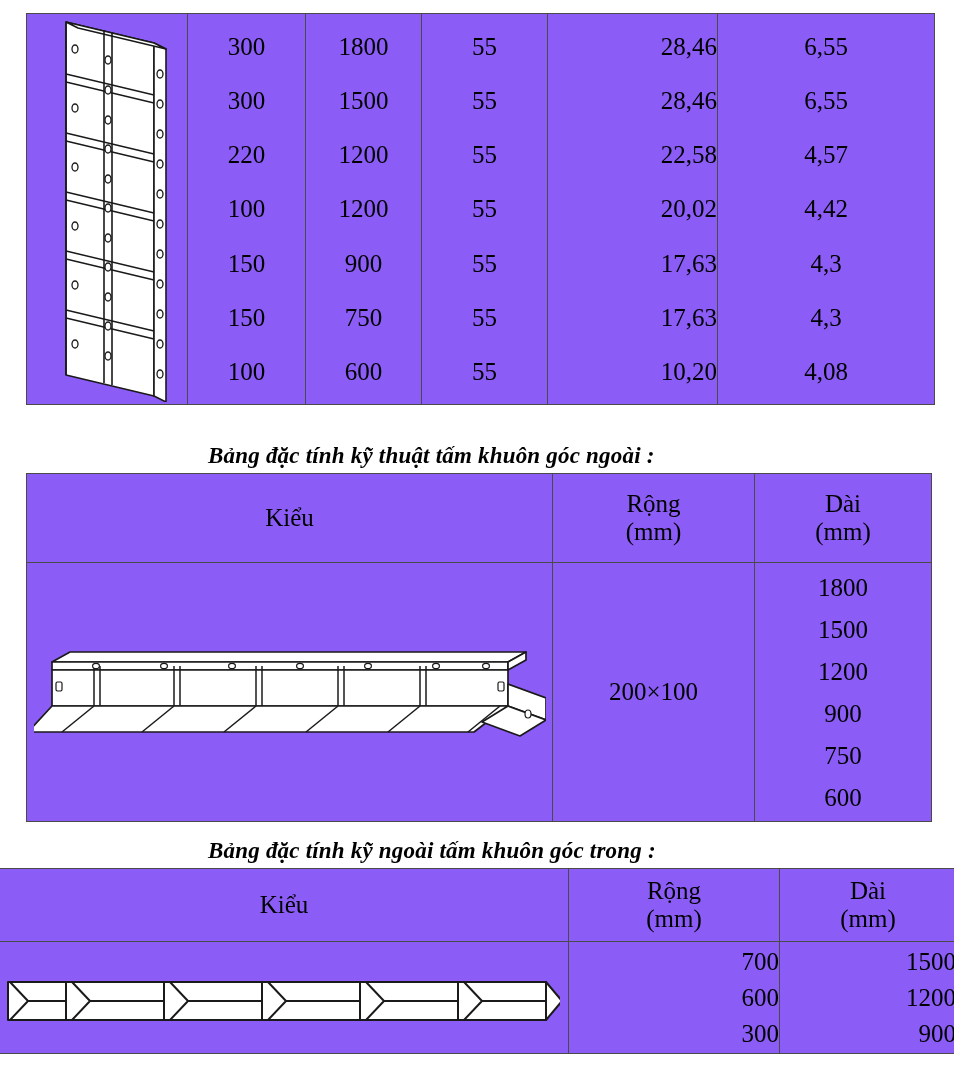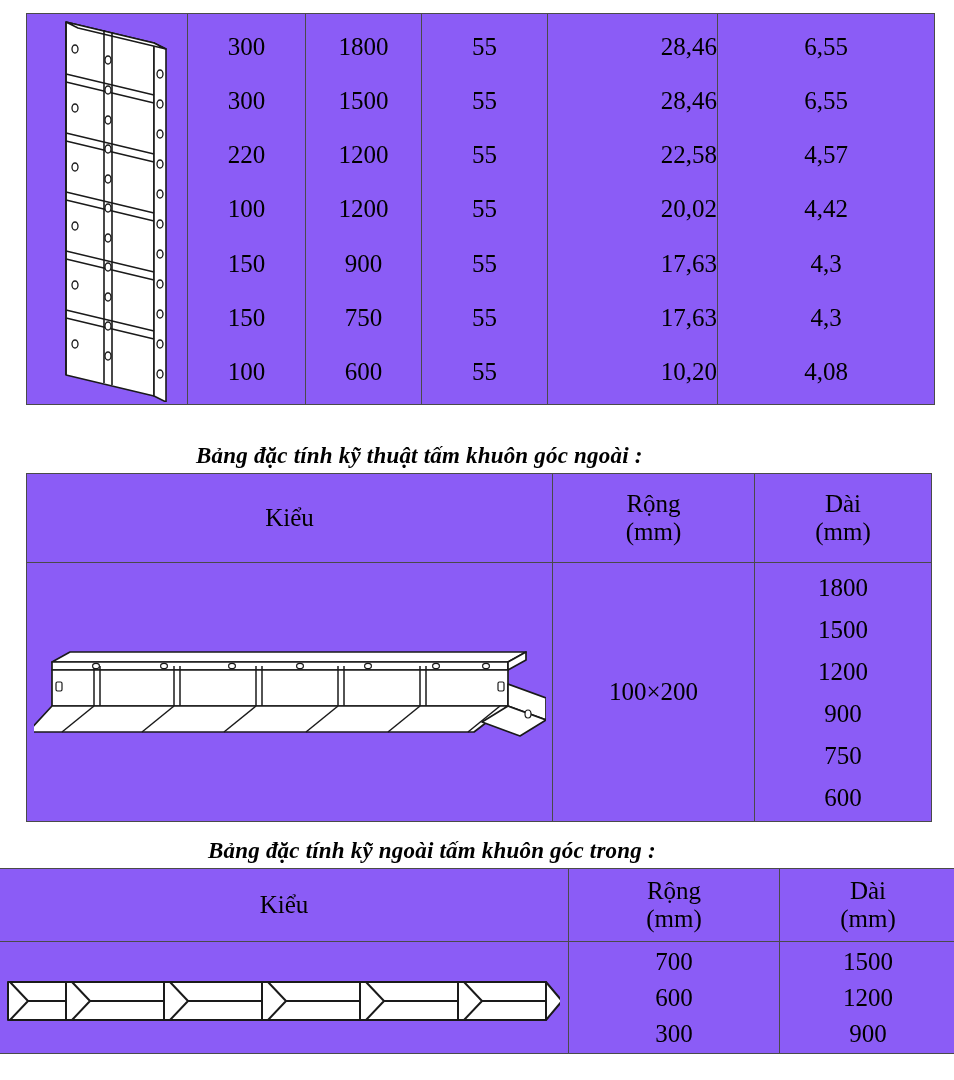--- a/index.html
+++ b/index.html
@@ -59,21 +59,21 @@
 
   
   .caption {
     position: absolute;
     font-style: italic;
     font-weight: bold;
     font-size: 23px;
     white-space: nowrap;
     letter-spacing: .2px;
   }
-  #caption-outer-corner { left: 196px; top: 443px; }
+  #caption-outer-corner { left: 208px; top: 443px; }
   #caption-inner-corner { left: 208px; top: 838px; }
 
   
   #table-outer-corner {
     left: 26px;
     top: 473px;
     width: 902px;
     height: 348px;
   }
   #table-outer-corner td { font-size: 25px; }
@@ -99,21 +99,21 @@
     left: 0px;
     top: 868px;
     width: 954px;
     height: 185px;
   }
   #table-inner-corner td { font-size: 25px; }
   #table-inner-corner .col-kieu { width: 568px; }
   #table-inner-corner .col-rong { width: 210px; }
   #table-inner-corner .col-dai  { width: 176px; }
   #table-inner-corner tr.head-row td { height: 72px; }
-  #table-inner-corner tr.body-row td { height: 111px; }
+  #table-inner-corner tr.body-row td { height: 111px; text-align: right; }
   #table-inner-corner .vlist { gap: 11px; }
 
   
   .fig-holder {
     width: 100%;
     height: 100%;
     display: flex;
     align-items: center;
     justify-content: center;
   }
@@ -332,21 +332,21 @@
 
             <g fill="#ffffff" stroke-width="1.2">
               <rect x="22" y="38" width="6" height="9" rx="1.4"></rect>
               <rect x="464" y="38" width="6" height="9" rx="1.4"></rect>
               <ellipse cx="494" cy="70" rx="3" ry="4"></ellipse>
             </g>
           </g>
         </svg>
       </div>
     </td>
-    <td>100×200</td>
+    <td>200×100</td>
     <td>
       <div class="vlist">
         <span>1800</span>
         <span>1500</span>
         <span>1200</span>
         <span>900</span>
         <span>750</span>
         <span>600</span>
       </div>
     </td>

